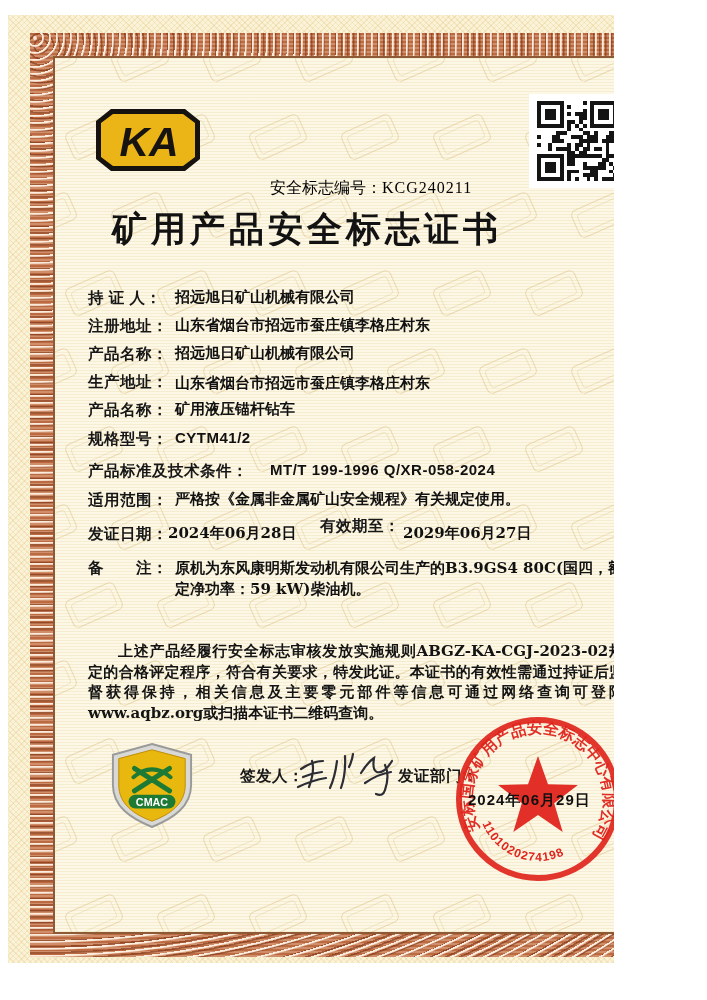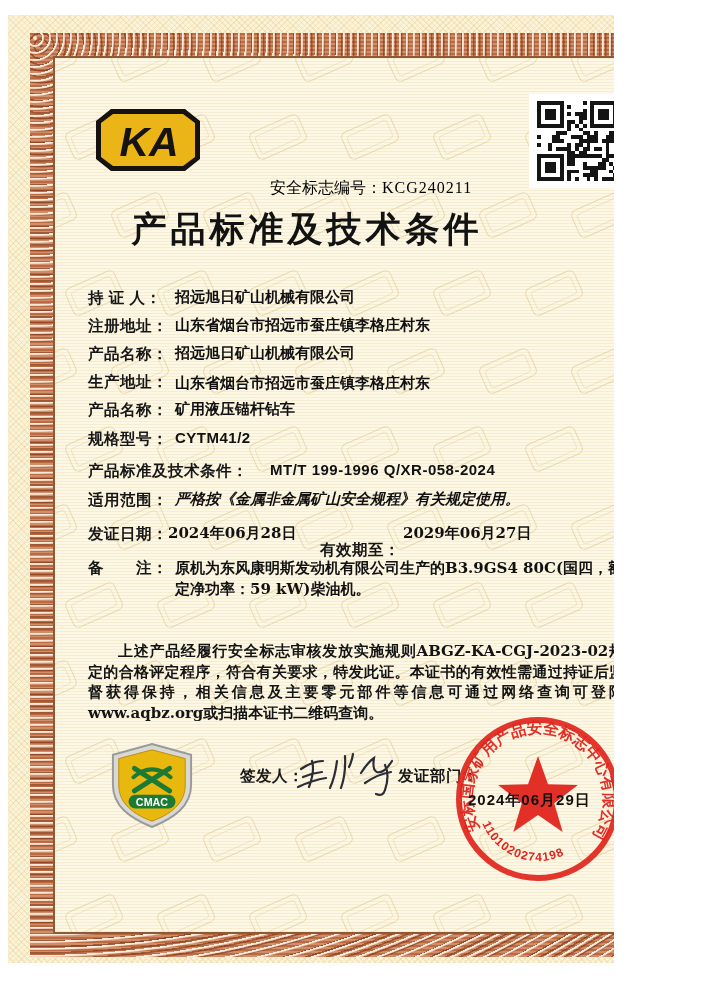--- a/index.html
+++ b/index.html
@@ -41,21 +41,21 @@
   .title { left:0; right:0; top:206px; text-align:center;
            font-family:"DejaVu Serif", "Liberation Serif", serif;
            font-size:35px; font-weight:bold; color:#121212; letter-spacing:4px; }
 
   .row { left:88px; display:flex; align-items:flex-start; }
   .lbl { font-size:15.5px; font-weight:bold; color:#171717; letter-spacing:.5px; white-space:pre; }
   .val { font-family:"DejaVu Serif", "Liberation Serif", serif; font-size:15px; font-weight:bold; color:#111; }
   .lblw-std  { width:87px; }
   .lblw-wide { width:182px; }
   .val-mono { font-family:"Liberation Sans", sans-serif; font-weight:bold; letter-spacing:.5px; }
-  .val-kai  { font-style:italic; }
+  .val-kai  { }
 
   .remark-val { width:458px; line-height:21px; }
 
   .statement { left:88px; top:641px; width:536px;
                font-family:"DejaVu Serif", "Liberation Serif", serif;
                font-size:15px; font-weight:bold; color:#141414;
                line-height:20.5px; text-align:justify; text-indent:2em; }
 
   .badge { left:108px; top:742px; width:88px; height:86px; }
   .sign-label { left:240px; top:766px; }
@@ -175,21 +175,21 @@
     <div class="abs cert-no">
       <span>安全标志编号：</span><span class="num">KCG240211</span>
     </div>
 
     <div class="abs qr-box">
       <svg id="qr" viewBox="0 0 21 21" shape-rendering="crispEdges">
           <path d="M12 0h1v1h-1zM8 1h1v1h-1zM12 2h1v1h-1zM8 3h1v1h-1zM10 3h1v1h-1zM11 3h1v1h-1zM12 3h1v1h-1zM11 4h1v1h-1zM12 4h1v1h-1zM8 5h1v1h-1zM9 5h1v1h-1zM11 5h1v1h-1zM8 6h1v1h-1zM10 6h1v1h-1zM12 6h1v1h-1zM8 7h1v1h-1zM11 7h1v1h-1zM5 8h1v1h-1zM6 8h1v1h-1zM7 8h1v1h-1zM12 8h1v1h-1zM13 8h1v1h-1zM15 8h1v1h-1zM19 8h1v1h-1zM20 8h1v1h-1zM0 9h1v1h-1zM4 9h1v1h-1zM5 9h1v1h-1zM9 9h1v1h-1zM10 9h1v1h-1zM11 9h1v1h-1zM13 9h1v1h-1zM14 9h1v1h-1zM15 9h1v1h-1zM18 9h1v1h-1zM19 9h1v1h-1zM20 9h1v1h-1zM4 10h1v1h-1zM5 10h1v1h-1zM6 10h1v1h-1zM11 10h1v1h-1zM12 10h1v1h-1zM13 10h1v1h-1zM14 10h1v1h-1zM15 10h1v1h-1zM17 10h1v1h-1zM18 10h1v1h-1zM19 10h1v1h-1zM20 10h1v1h-1zM0 11h1v1h-1zM3 11h1v1h-1zM8 11h1v1h-1zM10 11h1v1h-1zM11 11h1v1h-1zM13 11h1v1h-1zM18 11h1v1h-1zM3 12h1v1h-1zM5 12h1v1h-1zM6 12h1v1h-1zM7 12h1v1h-1zM8 12h1v1h-1zM10 12h1v1h-1zM12 12h1v1h-1zM13 12h1v1h-1zM15 12h1v1h-1zM16 12h1v1h-1zM18 12h1v1h-1zM8 13h1v1h-1zM9 13h1v1h-1zM11 13h1v1h-1zM12 13h1v1h-1zM18 13h1v1h-1zM8 14h1v1h-1zM9 14h1v1h-1zM10 14h1v1h-1zM11 14h1v1h-1zM12 14h1v1h-1zM13 14h1v1h-1zM14 14h1v1h-1zM15 14h1v1h-1zM16 14h1v1h-1zM18 14h1v1h-1zM19 14h1v1h-1zM20 14h1v1h-1zM8 15h1v1h-1zM9 15h1v1h-1zM17 15h1v1h-1zM18 15h1v1h-1zM8 16h1v1h-1zM9 16h1v1h-1zM12 16h1v1h-1zM16 16h1v1h-1zM17 16h1v1h-1zM19 16h1v1h-1zM12 17h1v1h-1zM13 17h1v1h-1zM14 17h1v1h-1zM15 17h1v1h-1zM16 17h1v1h-1zM17 17h1v1h-1zM20 17h1v1h-1zM8 18h1v1h-1zM9 18h1v1h-1zM10 18h1v1h-1zM14 18h1v1h-1zM15 18h1v1h-1zM19 18h1v1h-1zM8 19h1v1h-1zM12 19h1v1h-1zM13 19h1v1h-1zM14 19h1v1h-1zM15 19h1v1h-1zM20 19h1v1h-1zM8 20h1v1h-1zM10 20h1v1h-1zM13 20h1v1h-1zM15 20h1v1h-1zM17 20h1v1h-1zM18 20h1v1h-1zM19 20h1v1h-1zM20 20h1v1h-1zM0 0h7v7h-7z M1 1h5v5h-5z M2 2h3v3h-3zM14 0h7v7h-7z M15 1h5v5h-5z M16 2h3v3h-3zM0 14h7v7h-7z M1 15h5v5h-5z M2 16h3v3h-3z" fill="#141414" fill-rule="evenodd"></path>
         </svg>
     </div>
 
-    <div class="abs title">产品标准及技术条件</div>
+    <div class="abs title">矿用产品安全标志证书</div>
 
     <div class="abs row" style="top:288px;">
       <span class="lbl lblw-std">持 证 人：</span>
       <span class="val">招远旭日矿山机械有限公司</span>
     </div>
     <div class="abs row" style="top:316px;">
       <span class="lbl lblw-std">注册地址：</span>
       <span class="val">山东省烟台市招远市蚕庄镇李格庄村东</span>
     </div>
     <div class="abs row" style="top:344px;">
@@ -213,21 +213,21 @@
       <span class="val val-mono">MT/T 199-1996 Q/XR-058-2024</span>
     </div>
     <div class="abs row" style="top:490px;">
       <span class="lbl lblw-std">适用范围：</span>
       <span class="val val-kai">严格按《金属非金属矿山安全规程》有关规定使用。</span>
     </div>
 
     <div>
       <span class="abs lbl" style="left:88px;  top:524px;">发证日期：</span>
       <span class="abs val" style="left:168px; top:524px;">2024年06月28日</span>
-      <span class="abs lbl" style="left:320px; top:540px;">有效期至：</span>
+      <span class="abs lbl" style="left:320px; top:516px;">有效期至：</span>
       <span class="abs val" style="left:403px; top:524px;">2029年06月27日</span>
     </div>
 
     <div class="abs row" style="top:558px;">
       <span class="lbl lblw-std">备　　注：</span>
       <span class="val remark-val">原机为东风康明斯发动机有限公司生产的B3.9GS4 80C(国四，额定净功率：59 kW)柴油机。</span>
     </div>
 
     <div class="abs statement">上述产品经履行安全标志审核发放实施规则ABGZ-KA-CGJ-2023-02规定的合格评定程序，符合有关要求，特发此证。本证书的有效性需通过持证后监督获得保持，相关信息及主要零元部件等信息可通过网络查询可登陆www.aqbz.org或扫描本证书二维码查询。</div>
 

